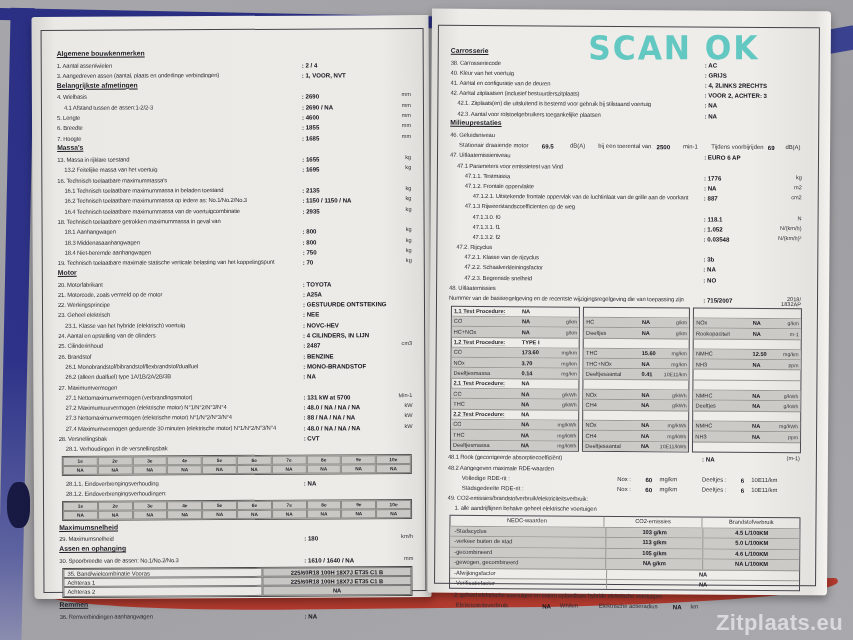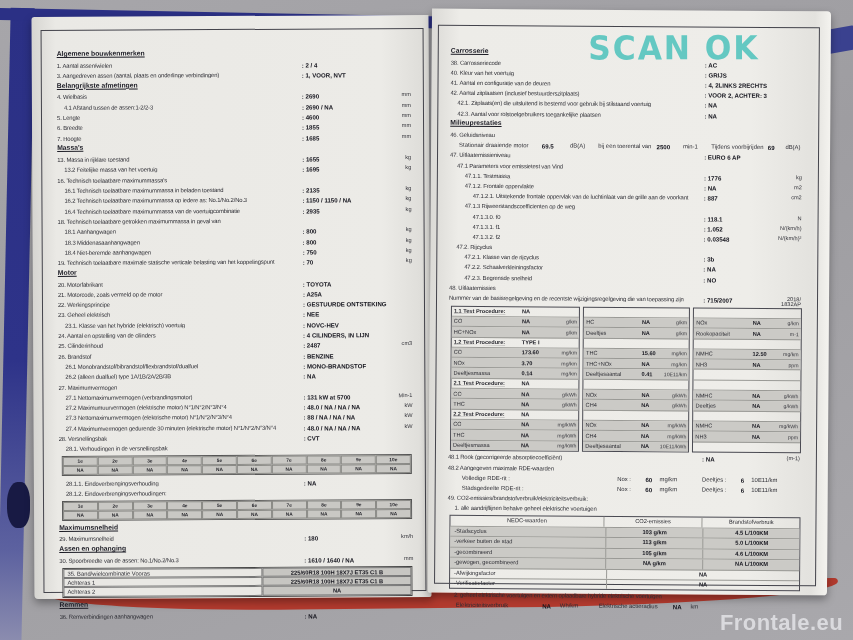--- a/index.html
+++ b/index.html
@@ -708,13 +708,13 @@
           <span class="sp spb" style="left: 27%;">NA</span>
           <span class="sp" style="left: 32%;">Wh/km</span>
           <span class="sp" style="left: 43%;">Elektrische actieradius</span>
           <span class="sp spb" style="left: 64%;">NA</span>
           <span class="sp" style="left: 69%;">km</span>
         </div>
       </div>
   </div>
 </div>
 
-<div class="watermark">Frontale.eu</div>
+<div class="watermark">Zitplaats.eu</div>
 
 </body></html>

